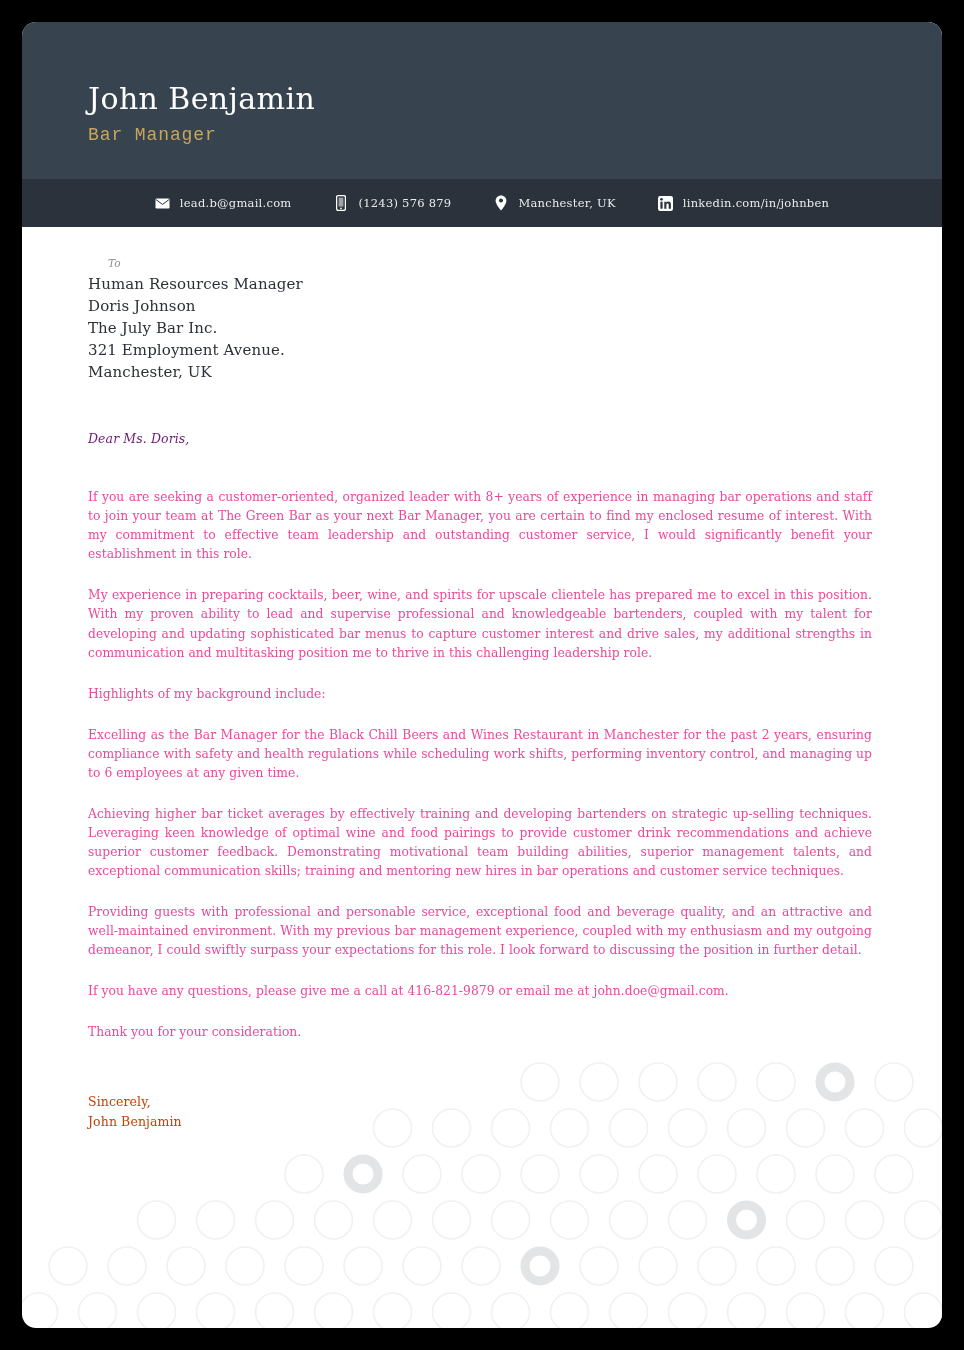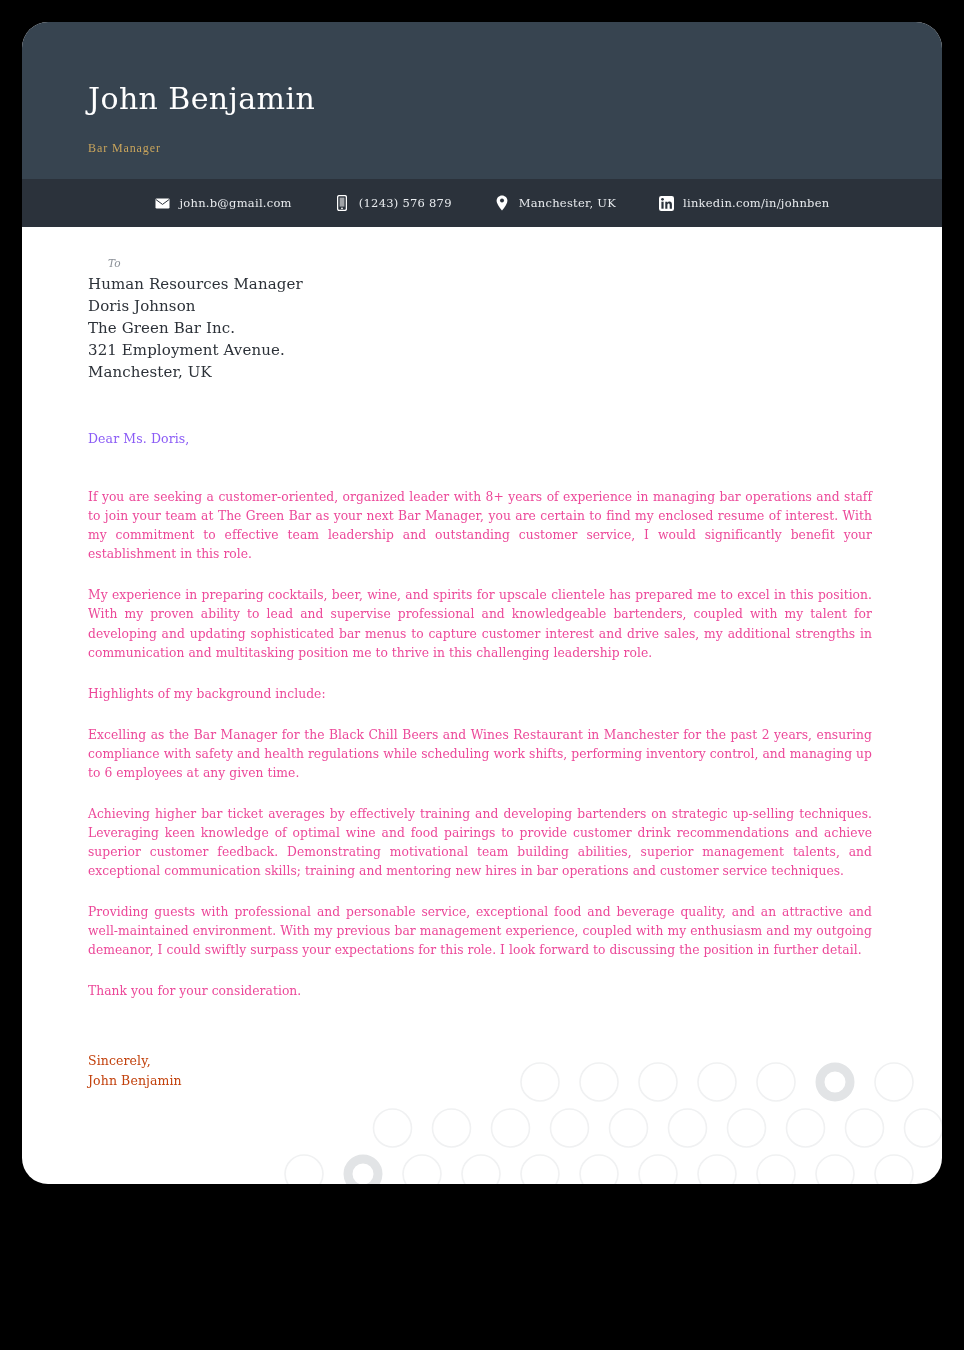--- a/index.html
+++ b/index.html
@@ -8,46 +8,46 @@
   html, body {
     width:964px; height:1350px;
     background:#000000;
     font-family:"DejaVu Serif", serif;
     overflow:hidden;
   }
 
   #page {
     position:absolute;
     left:22px; top:22px;
-    width:920px; height:1162px;
+    width:920px; height:1306px;
     background:#ffffff;
-    border-radius:26px;
+    border-radius:14px;
     overflow:hidden;
   }
 
   
   .header {
     background:#374450;
     height:157px;
     padding:60px 0 0 66px;
   }
   .name {
     font-family:"DejaVu Serif", serif;
     font-size:30px;
     font-weight:400;
     color:#ffffff;
     letter-spacing:0.4px;
     line-height:1.15;
   }
   .role {
-    font-family:Liberation Serif, serif;
-    font-size:12px;
+    font-family:Liberation Mono, monospace;
+    font-size:18px;
     color:#c9a55c;
     letter-spacing:0.9px;
-    margin-top:24px;
+    margin-top:8px;
   }
 
   
   .contactbar {
     background:#2b323b;
     height:48px;
     display:flex;
     align-items:center;
     justify-content:center;
     gap:42px;
@@ -95,23 +95,24 @@
     font-style:italic;
     font-size:14px;
     color:#9a9ea4;
     line-height:1.5;
     margin-top:1px;
   }
 
   .salutation {
     font-family:"DejaVu Serif", serif;
     font-size:12.5px;
-    color:#8b5cf6;
+    color:#701a75;
     margin-top:48px;
     letter-spacing:0.1px;
+    font-style:italic;
   }
 
   .para {
     font-family:"DejaVu Serif", serif;
     font-size:12.3px;
     color:#ec4899;
     line-height:1.55;
     text-align:justify;
     margin-top:22px;
     letter-spacing:0.05px;
@@ -147,21 +148,21 @@
 
   <div class="contactbar">
 
     <div class="contact-item">
       <span class="cicon">
         <svg width="15" height="11" viewBox="0 0 15 11">
           <rect x="0.5" y="0.5" width="14" height="10" rx="1.2" fill="#ffffff"></rect>
           <path d="M1 1.6 L7.5 6.4 L14 1.6" fill="none" stroke="#2b323b" stroke-width="1"></path>
         </svg>
       </span>
-      <span class="contact-text">john.b@gmail.com</span>
+      <span class="contact-text">lead.b@gmail.com</span>
     </div>
 
     <div class="contact-item">
       <span class="cicon">
         <svg width="10" height="16" viewBox="0 0 10 16">
           <rect x="0.6" y="0.6" width="8.8" height="14.8" rx="1.6" fill="none" stroke="#ffffff" stroke-width="1.3"></rect>
           <rect x="2.6" y="2.6" width="4.8" height="9" fill="#ffffff" opacity="0.55"></rect>
           <circle cx="5" cy="13.3" r="0.9" fill="#ffffff"></circle>
         </svg>
       </span>
@@ -192,34 +193,35 @@
 
   </div>
 
   <div class="sheet">
 
     <div class="to-label">To</div>
 
     <div>
       <div class="recipient-line">Human Resources Manager</div>
       <div class="recipient-line">Doris Johnson</div>
-      <div class="recipient-line">The Green Bar Inc.</div>
+      <div class="recipient-line">The July Bar Inc.</div>
       <div class="recipient-line">321 Employment Avenue.</div>
       <div class="recipient-line">Manchester, UK</div>
     </div>
 
 
     <div class="salutation">Dear Ms. Doris,</div>
 
     <div class="para first">If you are seeking a customer-oriented, organized leader with 8+ years of experience in managing bar operations and staff to join your team at The Green Bar as your next Bar Manager, you are certain to find my enclosed resume of interest. With my commitment to effective team leadership and outstanding customer service, I would significantly benefit your establishment in this role.</div>
     <div class="para">My experience in preparing cocktails, beer, wine, and spirits for upscale clientele has prepared me to excel in this position. With my proven ability to lead and supervise professional and knowledgeable bartenders, coupled with my talent for developing and updating sophisticated bar menus to capture customer interest and drive sales, my additional strengths in communication and multitasking position me to thrive in this challenging leadership role.</div>
     <div class="para">Highlights of my background include:</div>
     <div class="para">Excelling as the Bar Manager for the Black Chill Beers and Wines Restaurant in Manchester for the past 2 years, ensuring compliance with safety and health regulations while scheduling work shifts, performing inventory control, and managing up to 6 employees at any given time.</div>
     <div class="para">Achieving higher bar ticket averages by effectively training and developing bartenders on strategic up-selling techniques. Leveraging keen knowledge of optimal wine and food pairings to provide customer drink recommendations and achieve superior customer feedback. Demonstrating motivational team building abilities, superior management talents, and exceptional communication skills; training and mentoring new hires in bar operations and customer service techniques.</div>
     <div class="para">Providing guests with professional and personable service, exceptional food and beverage quality, and an attractive and well-maintained environment. With my previous bar management experience, coupled with my enthusiasm and my outgoing demeanor, I could swiftly surpass your expectations for this role. I look forward to discussing the position in further detail.</div>
+    <div class="para">If you have any questions, please give me a call at 416-821-9879 or email me at john.doe@gmail.com.</div>
     <div class="para">Thank you for your consideration.</div>
 
     <div class="closing">
       <div>Sincerely,</div>
       <div>John Benjamin</div>
     </div>
 
     <svg id="rings" viewBox="0 0 920 280">
         <circle cx="518.0" cy="34.0" fill="none" r="19.0" stroke="#f0f1f2" stroke-width="1.6"></circle>
         <circle cx="577.0" cy="34.0" fill="none" r="19.0" stroke="#f0f1f2" stroke-width="1.6"></circle>

